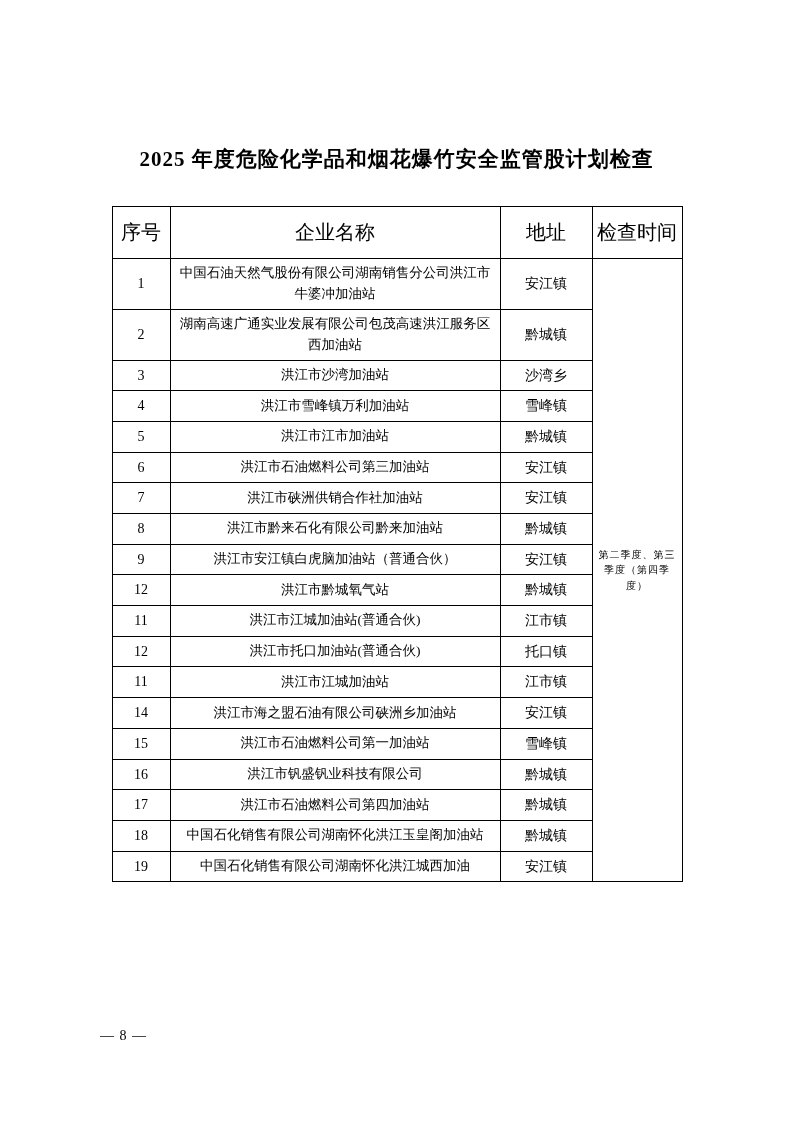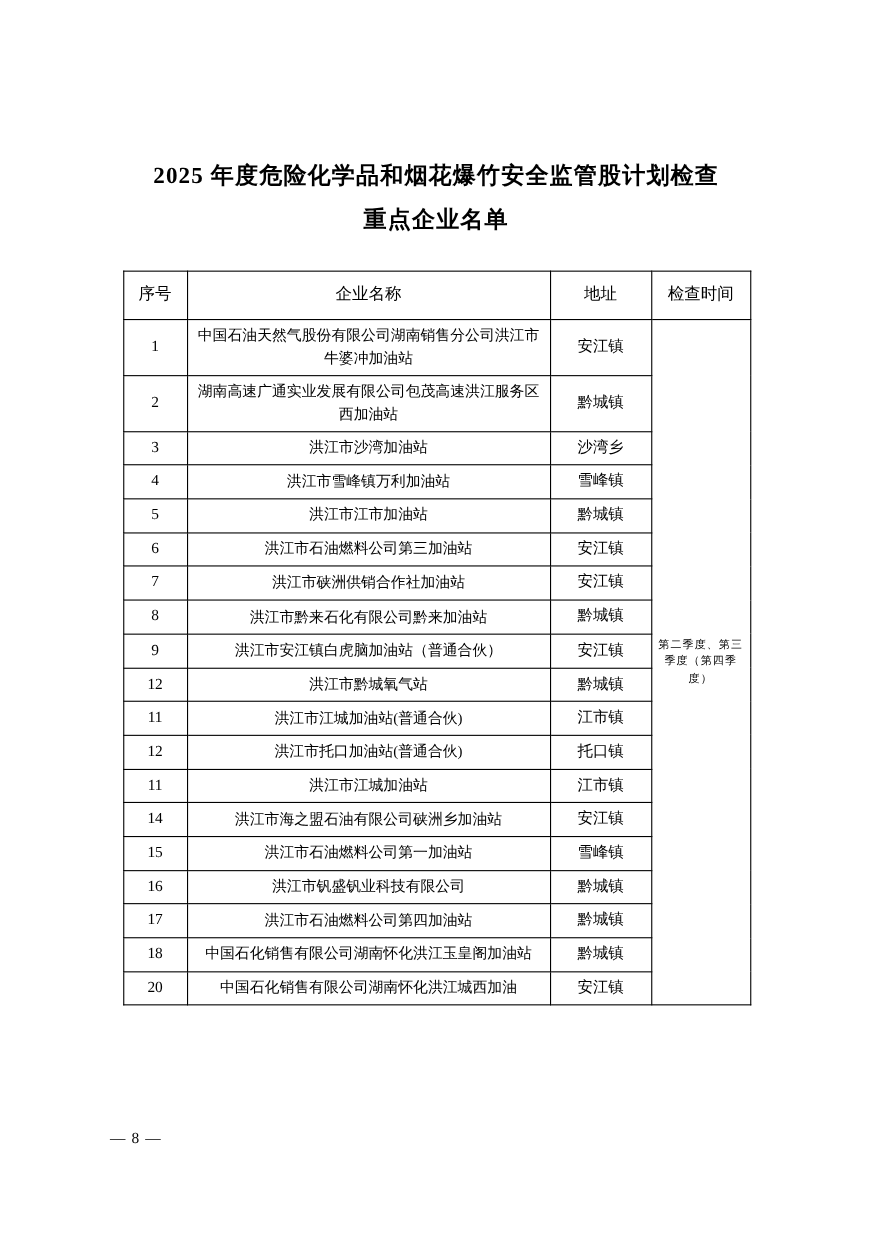--- a/index.html
+++ b/index.html
@@ -46,21 +46,21 @@
   }
   table.main-table td, table.main-table th {
     border: 1px solid #000000;
     padding: 4px 3px;
     text-align: center;
     vertical-align: middle;
     line-height: 1.55;
     font-weight: normal;
   }
   table.main-table th {
-    font-size: 15px;
+    font-size: 20px;
     padding: 10px 3px;
   }
   col.c-idx { width: 58px; }
   col.c-name { width: 330px; }
   col.c-addr { width: 92px; }
   col.c-time { width: 90px; }
   td.idx { font-size: 14px; }
   td.name {
     padding-left: 6px;
     padding-right: 6px;
@@ -83,21 +83,20 @@
     letter-spacing: 1px;
   }
 </style>
 </head>
 <body>
 
 <div class="page">
 
   <h1 class="doc-title">
     <span class="line1">2025 年度危险化学品和烟花爆竹安全监管股计划检查</span>
-    <span class="line2">重点企业名单</span>
   </h1>
 
   <div class="table-wrap">
     <table class="main-table">
       <colgroup>
         <col class="c-idx">
         <col class="c-name">
         <col class="c-addr">
         <col class="c-time">
       </colgroup>
@@ -195,21 +194,21 @@
           <td class="idx">17</td>
           <td class="name">洪江市石油燃料公司第四加油站</td>
           <td class="addr">黔城镇</td>
         </tr>
         <tr>
           <td class="idx">18</td>
           <td class="name">中国石化销售有限公司湖南怀化洪江玉皇阁加油站</td>
           <td class="addr">黔城镇</td>
         </tr>
         <tr>
-          <td class="idx">20</td>
+          <td class="idx">19</td>
           <td class="name">中国石化销售有限公司湖南怀化洪江城西加油</td>
           <td class="addr">安江镇</td>
         </tr>
       </tbody>
     </table>
   </div>
 
   <div class="footer">— 8 —</div>
 
 </div>

